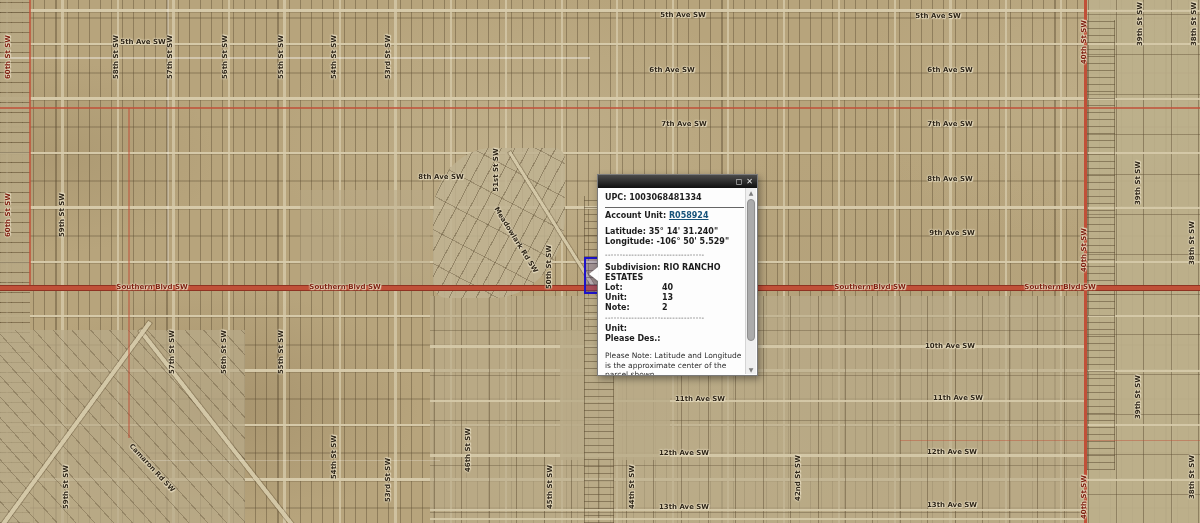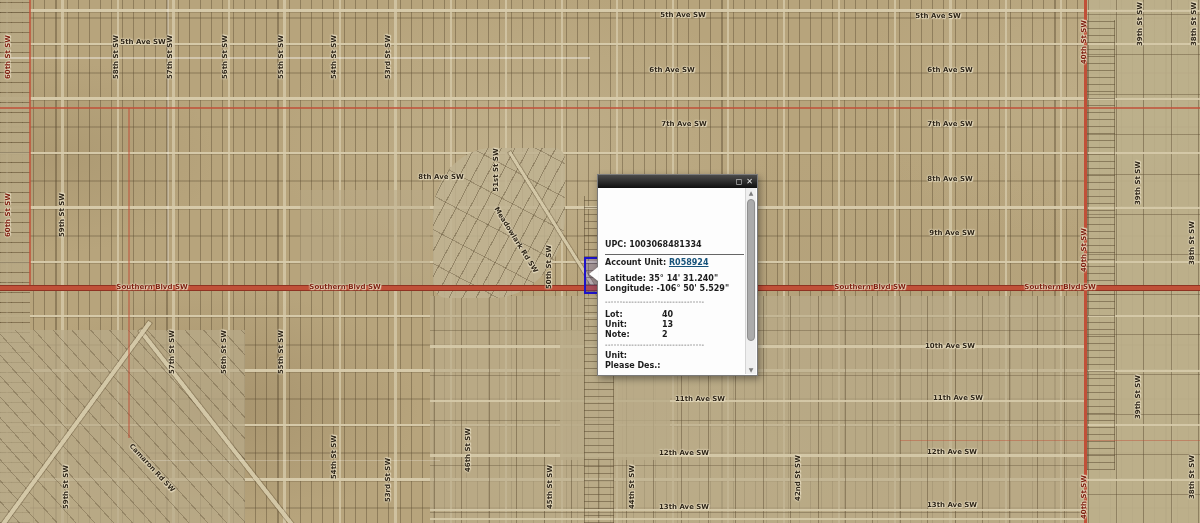--- a/index.html
+++ b/index.html
@@ -67,21 +67,21 @@
   
   .sel-parcel{position:absolute;left:584px;top:257px;width:11px;height:33px;z-index:6;
     border:2px solid var(--selected-blue,#1d12c9);background:rgba(70,70,210,.22);}
   
   .popup{position:absolute;left:597px;top:174px;width:159px;height:200px;z-index:10;
     background:#fdfdfd;border:1px solid #7a7a7a;box-shadow:2px 3px 7px rgba(0,0,0,.38);}
   .popup-titlebar{position:absolute;left:0;top:0;right:0;height:13px;
     background:linear-gradient(#4a4a4a,#101010);display:flex;justify-content:flex-end;align-items:center;gap:4px;padding:0 4px;box-sizing:border-box;}
   .tb-btn{color:#e8e8e8;font-size:8px;line-height:9px;cursor:pointer;font-family:"DejaVu Sans",sans-serif;}
   .popup-body{position:absolute;left:0;top:13px;right:11px;bottom:0;padding:5px 2px 4px 7px;overflow:hidden;
-    font-size:8px;line-height:10px;color:#1c1c1c;margin-top:47px;}
+    font-size:8px;line-height:10px;color:#1c1c1c;}
   .b{font-weight:bold;}
   .p-hr{border:none;border-top:1px solid #666;margin:4px 0 3px;}
   .p-link{color:var(--link-blue,#16527a);text-decoration:underline;font-weight:bold;cursor:pointer;}
   .mt6{margin-top:6px;}
   .p-dash{font-size:7px;line-height:9px;color:#4a4a4a;letter-spacing:.4px;white-space:nowrap;overflow:hidden;margin:4px 0 3px;}
   .p-dash.tight{margin:1px 0 1px;}
   .p-row{display:flex;font-weight:bold;}
   .p-row .lbl{width:57px;}
   .p-note{margin-top:7px;font-size:7.5px;line-height:9.5px;color:#2d2d2d;font-weight:normal;}
   .popup-scrollbar{position:absolute;top:13px;right:1px;bottom:1px;width:10px;background:#efefef;border-left:1px solid #d5d5d5;}
@@ -131,35 +131,37 @@
       <span class="tb-btn">◻</span>
       <span class="tb-btn">✕</span>
     </div>
     <div class="popup-body">
       <div class="b">UPC: 1003068481334</div>
       <hr class="p-hr">
       <div class="b"><span>Account Unit:</span> <a class="p-link">R058924</a></div>
       <div class="b mt6">Latitude: 35° 14' 31.240"</div>
       <div class="b">Longitude: -106° 50' 5.529"</div>
       <div class="p-dash">----------------------------------</div>
+      <div class="b">Subdivision: RIO RANCHO ESTATES</div>
       <div class="p-row">
           <span class="lbl">Lot:</span>
           <span>40</span>
         </div>
       <div class="p-row">
           <span class="lbl">Unit:</span>
           <span>13</span>
         </div>
       <div class="p-row">
           <span class="lbl">Note:</span>
           <span>2</span>
         </div>
       <div class="p-dash tight">----------------------------------</div>
       <div class="b">Unit:</div>
       <div class="b">Please Des.:</div>
+      <div class="p-note">Please Note: Latitude and Longitude is the approximate center of the parcel shown.</div>
     </div>
     <div class="popup-scrollbar">
       <span class="sb-arrow up">▲</span>
       <div class="sb-thumb"></div>
       <span class="sb-arrow down">▼</span>
     </div>
     <div class="popup-arrow"></div>
   </div>
 <span class="map-label" style="left: 143px; top: 42px;">5th Ave SW</span>
     <span class="map-label" style="left: 683px; top: 15px;">5th Ave SW</span>

